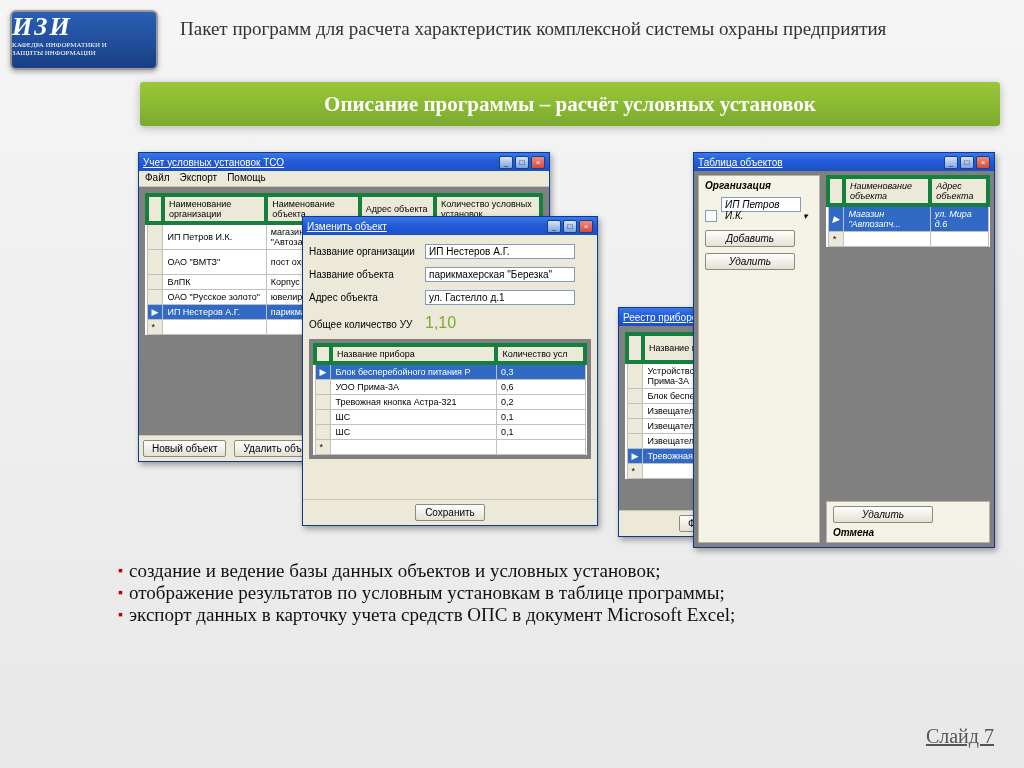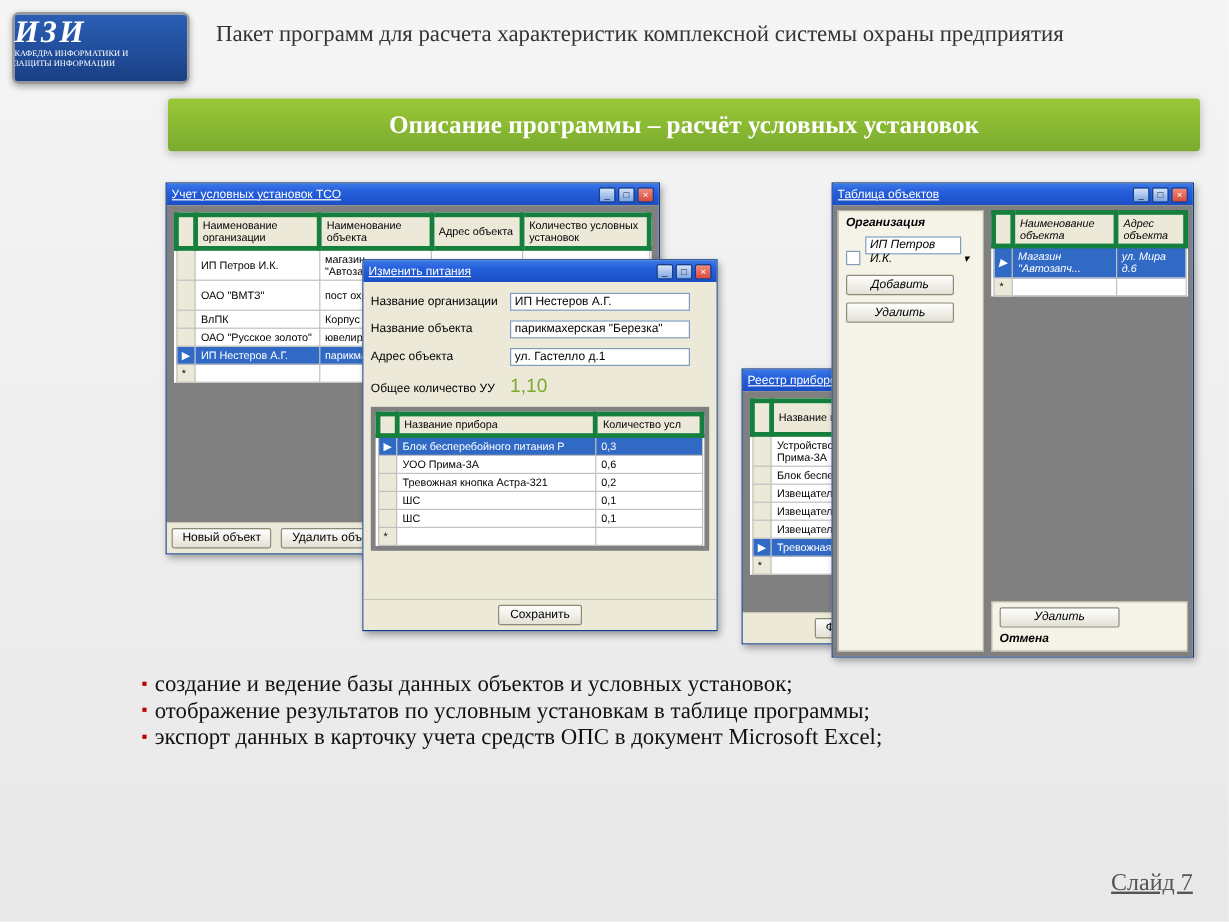--- a/index.html
+++ b/index.html
@@ -95,20 +95,25 @@
 
 <div class="win" style="top:152px;left:138px;width:412px;height:310px;">
   <div class="titlebar">
     <span class="t">Учет условных установок ТСО</span>
     <span class="wbtns">
       <span class="wbtn">_</span>
       <span class="wbtn">□</span>
       <span class="wbtn close">×</span>
     </span>
   </div>
+  <div class="menubar">
+    <span>Файл</span>
+    <span>Экспорт</span>
+    <span>Помощь</span>
+  </div>
   <div class="client">
     <table class="grid">
       <tbody>
           <tr>
         <th class="rowhdr"></th>
         <th>Наименование организации</th>
         <th>Наименование объекта</th>
         <th>Адрес объекта</th>
         <th>Количество условных установок</th>
       </tr>
@@ -158,21 +163,21 @@
       </table>
   </div>
   <div class="footer-bar">
     <span class="btn">Новый объект</span>
     <span class="btn">Удалить объект</span>
   </div>
 </div>
 
 <div class="win" style="top:216px;left:302px;width:296px;height:310px;">
   <div class="titlebar">
-    <span class="t">Изменить питания</span>
+    <span class="t">Изменить объект</span>
     <span class="wbtns">
       <span class="wbtn">_</span>
       <span class="wbtn">□</span>
       <span class="wbtn close">×</span>
     </span>
   </div>
   <div class="client" style="background:#ece9d8;">
     <div style="margin-bottom:4px;"><span class="lbl">Название организации</span><span class="inp" style="display:inline-block;width:150px;">ИП Нестеров А.Г.</span></div>
     <div style="margin-bottom:4px;"><span class="lbl">Название объекта</span><span class="inp" style="display:inline-block;width:150px;">парикмахерская "Березка"</span></div>
     <div style="margin-bottom:8px;"><span class="lbl">Адрес объекта</span><span class="inp" style="display:inline-block;width:150px;">ул. Гастелло д.1</span></div>

